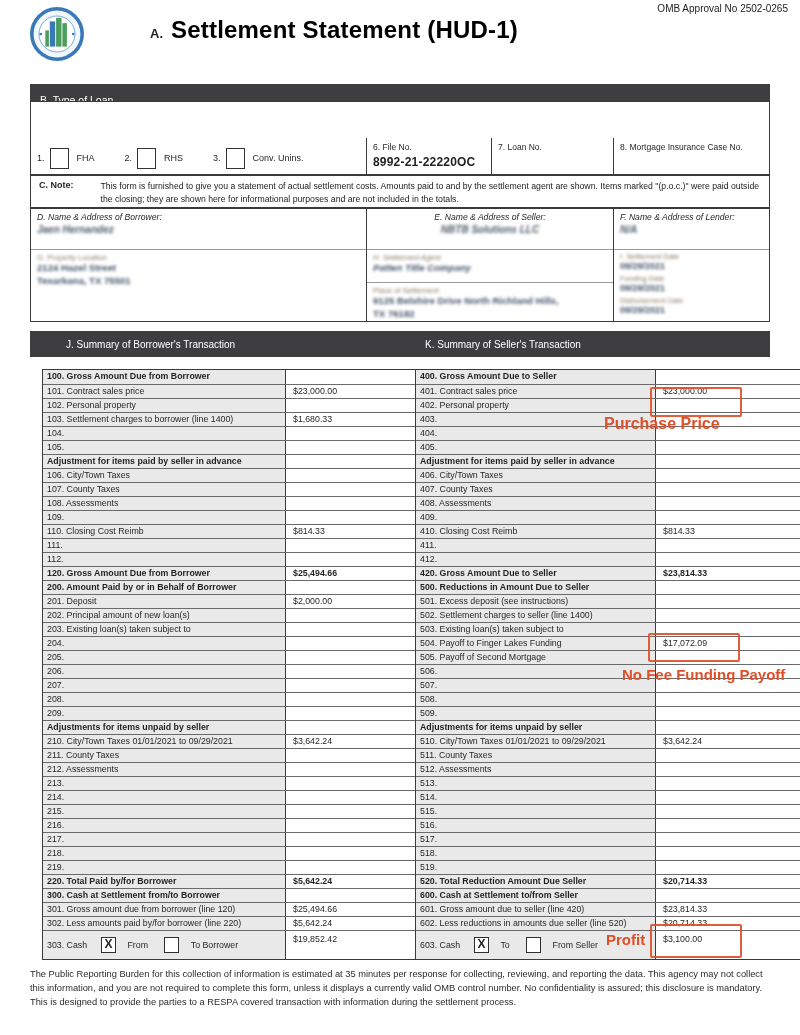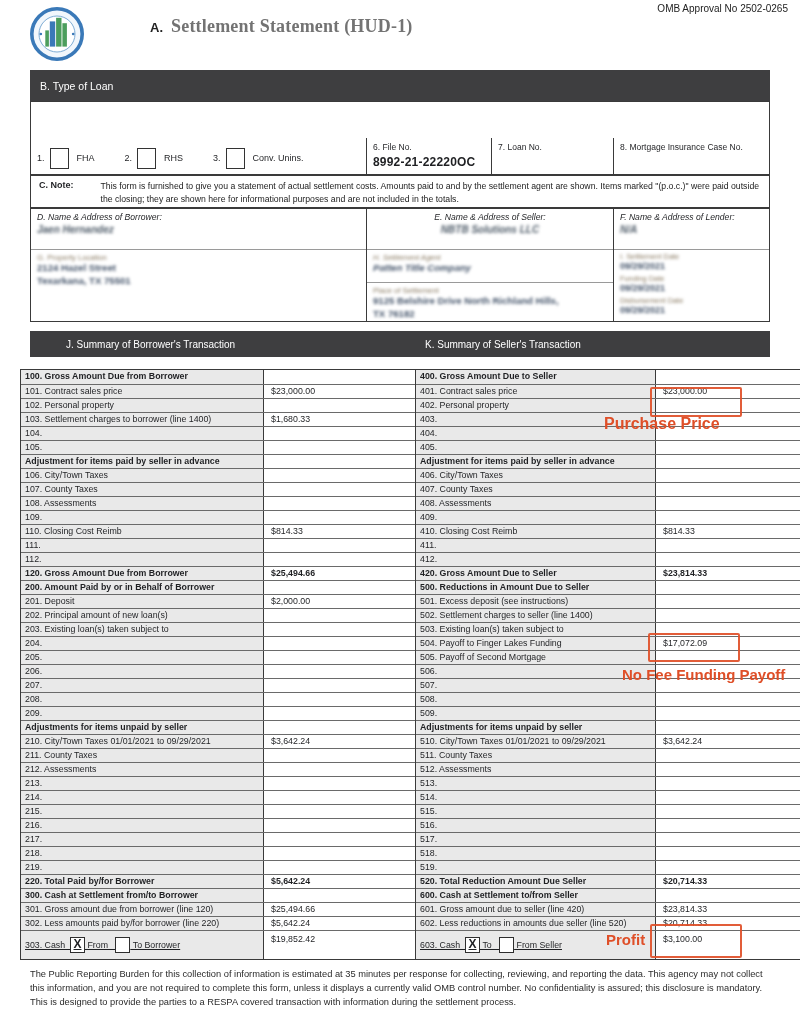--- a/index.html
+++ b/index.html
@@ -4,24 +4,24 @@
 <style>
   html,body{margin:0;padding:0;}
   body{font-family:"Liberation Sans",sans-serif;background:#fff;}
   .page{position:relative;width:800px;height:1035px;background:#fff;overflow:hidden;color:#1f2023;}
 
   .omb{position:absolute;top:3px;right:12px;font-size:10px;color:#222;}
 
   .logo{position:absolute;left:30px;top:7px;width:54px;height:54px;}
   .title-wrap{position:absolute;left:150px;top:16px;display:flex;align-items:baseline;gap:8px;}
   .title-a{font-size:13px;font-weight:bold;color:#222;}
-  .title-main{font-size:18px;font-weight:bold;color:#737373;letter-spacing:.2px;font-family:Liberation Serif, serif;}
+  .title-main{font-size:24px;font-weight:bold;color:#000000;letter-spacing:.2px;}
 
   .bar{position:absolute;background:#3e3e40;color:#fff;font-size:10.5px;display:flex;align-items:center;padding-left:10px;box-sizing:border-box;}
-  .bar-b{left:30px;top:70px;width:740px;height:31px;}
+  .bar-b{left:30px;top:84px;width:740px;height:31px;}
   .bar-j{left:30px;top:331px;width:388px;height:26px;font-size:10px;padding-left:36px;}
   .bar-k{left:415px;top:331px;width:355px;height:26px;font-size:10px;}
 
   .frame{position:absolute;box-sizing:border-box;border:1.5px solid #3a3a3a;background:#fff;}
   .loan-box{left:30px;top:101px;width:740px;height:74px;display:grid;grid-template-columns:335px 125px 122px 156px;}
   .loan-col{border-left:1px solid #3a3a3a;padding:4px 6px;box-sizing:border-box;font-size:8.5px;margin-top:36px;}
   .loan-col:first-child{border-left:none;}
   .cbrow{display:flex;align-items:center;height:32px;}
   .cbnum{font-size:9px;margin-right:5px;}
   .cbsq{width:19px;height:21px;border:1.5px solid #333;margin-right:8px;box-sizing:border-box;background:#fff;}
@@ -39,31 +39,31 @@
   .def-head{padding:3px 6px 0 6px;}
   .def-sec{border-bottom:1px solid #9a9a9a;font-style:italic;}
   .blur{filter:blur(1.4px);}
   .bname{font-size:10px;font-weight:bold;color:#4e5b68;padding:2px 6px 5px 6px;}
   .slab{font-size:7.6px;color:#8a7b63;padding:3px 6px 0 6px;}
   .baddr{font-size:9.6px;font-weight:bold;color:#44546a;padding:0 6px;line-height:1.35;}
   .bdate{font-size:9px;font-weight:bold;color:#44546a;padding:0 6px;line-height:1.2;}
   .dlab{font-size:7.4px;color:#8a7b63;padding:2px 6px 0 6px;}
 
   .ttable{position:absolute;box-sizing:border-box;border:1.5px solid #3a3a3a;background:#fff;}
-  .table-j{left:20px;top:369px;width:404px;}
+  .table-j{left:42px;top:369px;width:404px;}
   .table-k{left:415px;top:369px;width:399px;}
   .trow{display:flex;border-top:1px solid #6a6a6a;height:14px;box-sizing:border-box;}
   .trow:first-child{border-top:none;}
   .cl{background:#e9e9e9;font-size:8.8px;line-height:13px;padding-left:4px;box-sizing:border-box;border-right:1px solid #3a3a3a;white-space:nowrap;overflow:hidden;}
   .cv{background:#fff;font-size:8.8px;line-height:13px;padding-left:7px;box-sizing:border-box;flex:1;}
   .table-j .cl{width:243px;} .table-k .cl{width:240px;}
   .sect .cl,.total .cl{font-weight:bold;}
   .total .cv{font-weight:bold;}
   .cash{height:29px;}
-  .cashlab{display:flex;align-items:center;gap:0;text-decoration:underline;}
+  .cashlab{display:flex;align-items:center;gap:9px;}
   .cashlab .cb{width:15px;height:16px;border:1.6px solid #2e2e2e;box-sizing:border-box;text-align:center;font-weight:bold;font-size:12px;line-height:13px;background:#fff;flex:0 0 auto;}
   .cashlab .ct{font-size:8.8px;}
   .cash .cv{line-height:12px;padding-top:2px;}
 
   .ann-box{position:absolute;border:2.5px solid #df4f28;border-radius:2px;opacity:.92;}
   .ann-text{position:absolute;color:#df4f28;font-weight:bold;white-space:nowrap;}
 
   .footer{position:absolute;left:30px;top:968px;width:740px;font-size:9.3px;line-height:1.5;color:#2b2b2b;}
 </style>
 </head>

